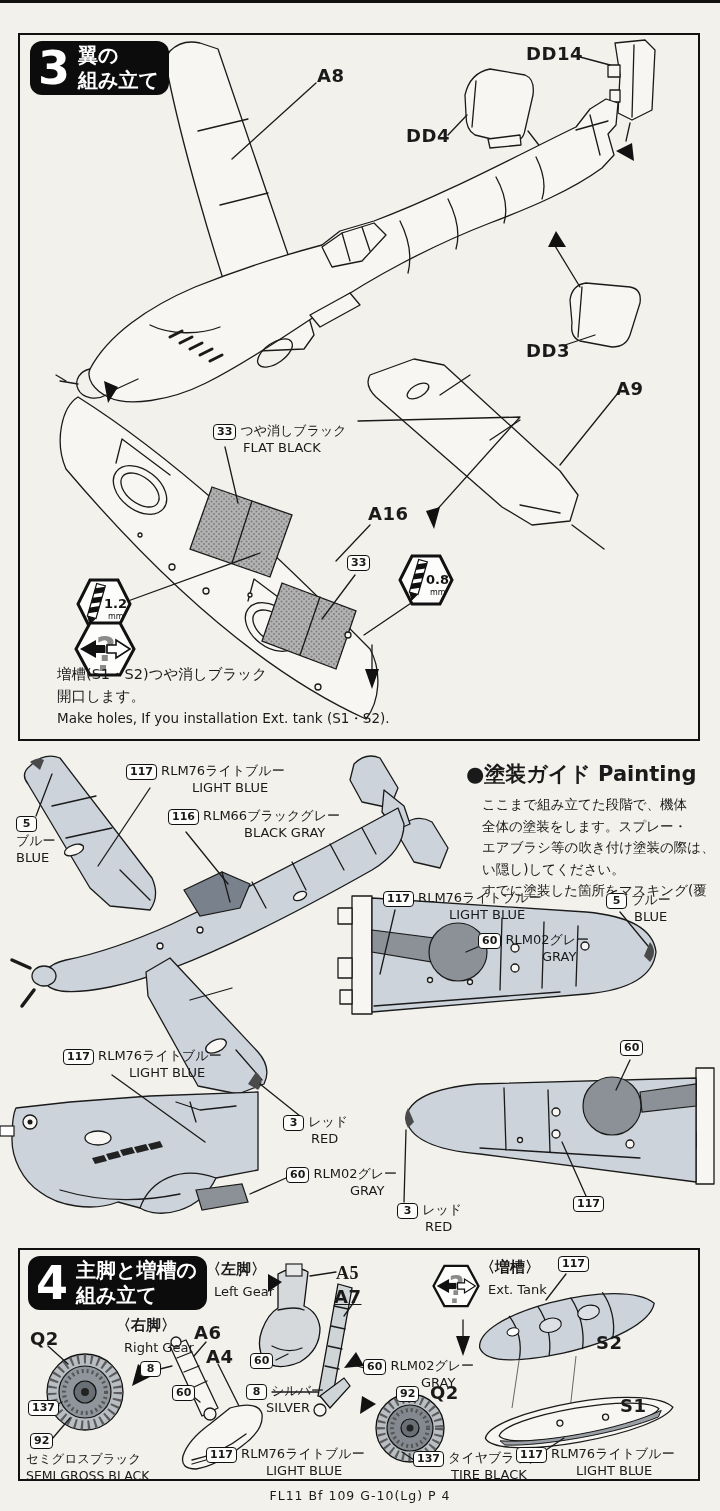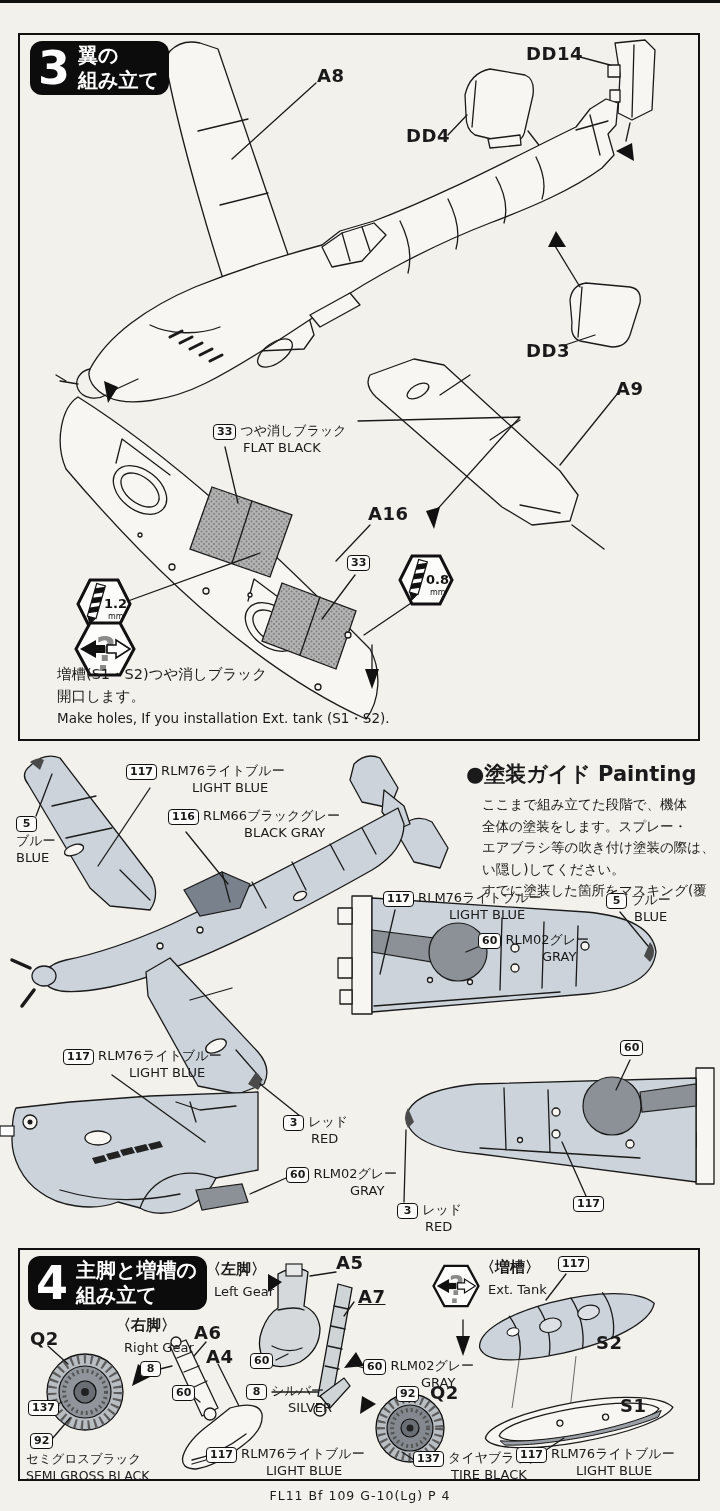--- a/index.html
+++ b/index.html
@@ -391,22 +391,22 @@
       <text x="22" y="40" font-size="34" font-weight="bold" fill="#8a8a8a">?</text>
       <path class="blk" d="M6,28 L22,19 L22,37 Z"></path>
         <rect x="22" y="24" width="9" height="8" fill="#111"></rect>
       <path d="M56,28 L42,19 L42,24 L33,24 L33,32 L42,32 L42,37 Z" fill="#fff" stroke="#111" stroke-width="1.6"></path>
       <rect x="26" y="44" width="6" height="6" fill="#8a8a8a"></rect>
     </svg>
 
     <div class="plabel" style="left:10px; top:78px;">Q2</div>
     <div class="plabel" style="left:174px; top:72px;">A6</div>
     <div class="plabel" style="left:186px; top:96px;">A4</div>
-    <div class="plabel" style="left:316px; top:2px;">A5</div>
-    <div class="plabel" style="left:338px; top:36px;text-decoration:underline;">A7</div>
+    <div class="plabel" style="left:316px; top:13px;font-family:Liberation Serif, serif;">A5</div>
+    <div class="plabel" style="left:314px; top:36px;text-decoration:underline;">A7</div>
     <div class="plabel" style="left:410px; top:132px;">Q2</div>
     <div class="plabel" style="left:576px; top:82px;">S2</div>
     <div class="plabel" style="left:600px; top:145px;">S1</div>
 
     <span class="codebox abs" style="left:8px;  top:150px;">137</span>
     <span class="codebox abs" style="left:10px; top:183px;">92</span>
     <div class="stack" style="left:6px; top:200px; font-size:12.5px;">
       <span>セミグロスブラック</span><br>
       <span>SEMI GROSS BLACK</span>
     </div>
@@ -419,21 +419,21 @@
     </div>
     <span class="codebox abs" style="left:230px; top:103px;">60</span>
     <div class="callout" style="left:343px; top:108px;">
       <span class="codebox">60</span>
       <span class="cjp">RLM02グレー</span>
       <div class="cen" style="margin-left:58px">GRAY</div>
     </div>
     <div class="callout" style="left:226px; top:133px;">
       <span class="codebox">8</span>
       <span class="cjp">シルバー</span>
-      <div class="cen" style="margin-left:42px">SILVER</div>
+      <div class="cen" style="margin-left:20px">SILVER</div>
     </div>
     <span class="codebox abs" style="left:376px; top:136px;">92</span>
     <div class="callout" style="left:393px; top:200px;">
       <span class="codebox">137</span>
       <span class="cjp">タイヤブラック</span>
       <div class="cen" style="margin-left:38px">TIRE BLACK</div>
     </div>
     <span class="codebox abs" style="left:538px; top:6px;">117</span>
     <div class="callout" style="left:496px; top:196px;">
       <span class="codebox">117</span>

